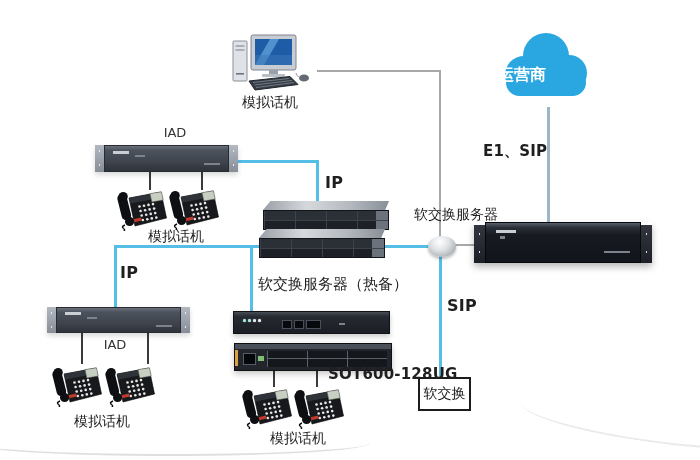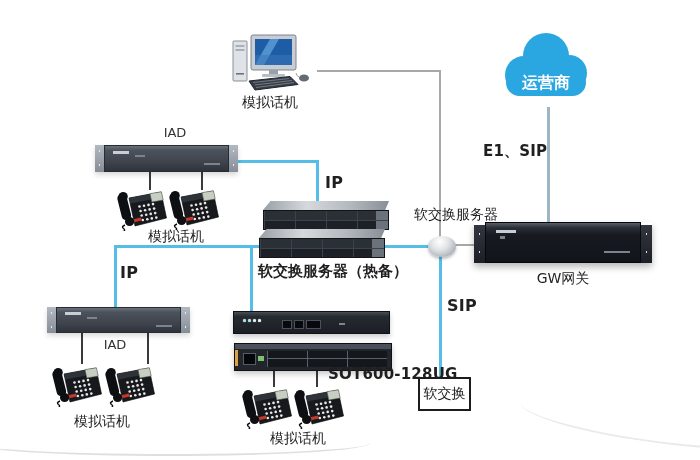--- a/index.html
+++ b/index.html
@@ -12,21 +12,21 @@
   .line{position:absolute;}
   .blue{background:#55bee6;}
   .gray{background:#a8a8a8;}
   .cloudline{background:#9db6c6;}
   .stub{background:#3a3a3a;}
   
   .lbl{position:absolute;font-size:14px;font-weight:500;color:#1f1f1f;white-space:nowrap;}
   .lbl.center{text-align:center;}
   .lbl.en{font-weight:700;font-size:16px;letter-spacing:.2px;}
   .lbl.sub{font-size:13px;font-weight:400;color:#333;}
-  .cloud-label{position:absolute;color:#ffffff;font-size:16px;font-weight:700;text-align:center;margin-top:8px;}
+  .cloud-label{position:absolute;color:#ffffff;font-size:16px;font-weight:700;}
   .tagbox{position:absolute;border:2px solid #1c1c1c;background:#ffffff;display:flex;align-items:center;justify-content:center;font-size:14px;font-weight:500;}
   
   .iad{position:absolute;box-shadow:0 3px 5px rgba(0,0,0,.15);}
   .iad .ear{position:absolute;top:0;bottom:0;width:9px;background:linear-gradient(#b3b9c1,#868d97);
     background-image:radial-gradient(circle 1.6px at 4.5px 6px,#e8eaee 60%,transparent 62%),
                      radial-gradient(circle 1.6px at 4.5px 20px,#e8eaee 60%,transparent 62%),
                      linear-gradient(#b3b9c1,#868d97);}
   .iad .ear.l{left:0;} .iad .ear.r{right:0;}
   .iad .body{position:absolute;left:9px;right:9px;top:0;bottom:0;border:1px solid #272b32;
     background:linear-gradient(#6a707a 0%,#4c525c 18%,#3e434c 65%,#2f333b 100%);}
@@ -173,36 +173,35 @@
   <div class="lbl center" style="left:134px;top:228px;width:84px;">模拟话机</div>
 
   <div class="server" style="left:263px;top:201px;">
     <div class="top"></div>
     <div class="front"></div>
   </div>
   <div class="server" style="left:259px;top:229px;">
     <div class="top"></div>
     <div class="front"></div>
   </div>
-  <div class="lbl" style="left:258px;top:262px;font-size:15px;font-weight:bold;">软交换服务器（热备）</div>
+  <div class="lbl" style="left:258px;top:275px;font-size:15px;">软交换服务器（热备）</div>
 
   <div class="lbl" style="left:414px;top:206px;">软交换服务器</div>
   <div class="sphere" style="left:428px;top:236px;width:28px;height:21px;"></div>
   <div class="lbl en" style="left:447px;top:296px;">SIP</div>
 
   <div class="gw" style="left:474px;top:222px;width:178px;height:41px;">
     <div class="ear l"></div>
     <div class="ear r"></div>
     <div class="body">
       <div class="mark" style="left:10px;top:7px;width:20px;height:2.5px;"></div>
       <div class="mark dim" style="left:14px;top:13px;width:5px;height:3px;"></div>
       <div class="mark dim" style="right:10px;bottom:9px;width:26px;height:2.5px;"></div>
     </div>
   </div>
-  <div class="lbl center" style="left:508px;top:270px;width:110px;">GW网关</div>
 
   <div class="lbl en" style="left:120px;top:263px;">IP</div>
   <div class="iad" style="left:47px;top:307px;width:143px;height:26px;">
     <div class="ear l"></div>
     <div class="ear r"></div>
     <div class="body">
       <div class="mark" style="left:8px;top:4px;width:16px;height:2.5px;"></div>
       <div class="mark dim" style="left:30px;top:9px;width:10px;height:1.5px;"></div>
       <div class="mark dim" style="right:8px;bottom:5px;width:16px;height:2px;"></div>
     </div>

